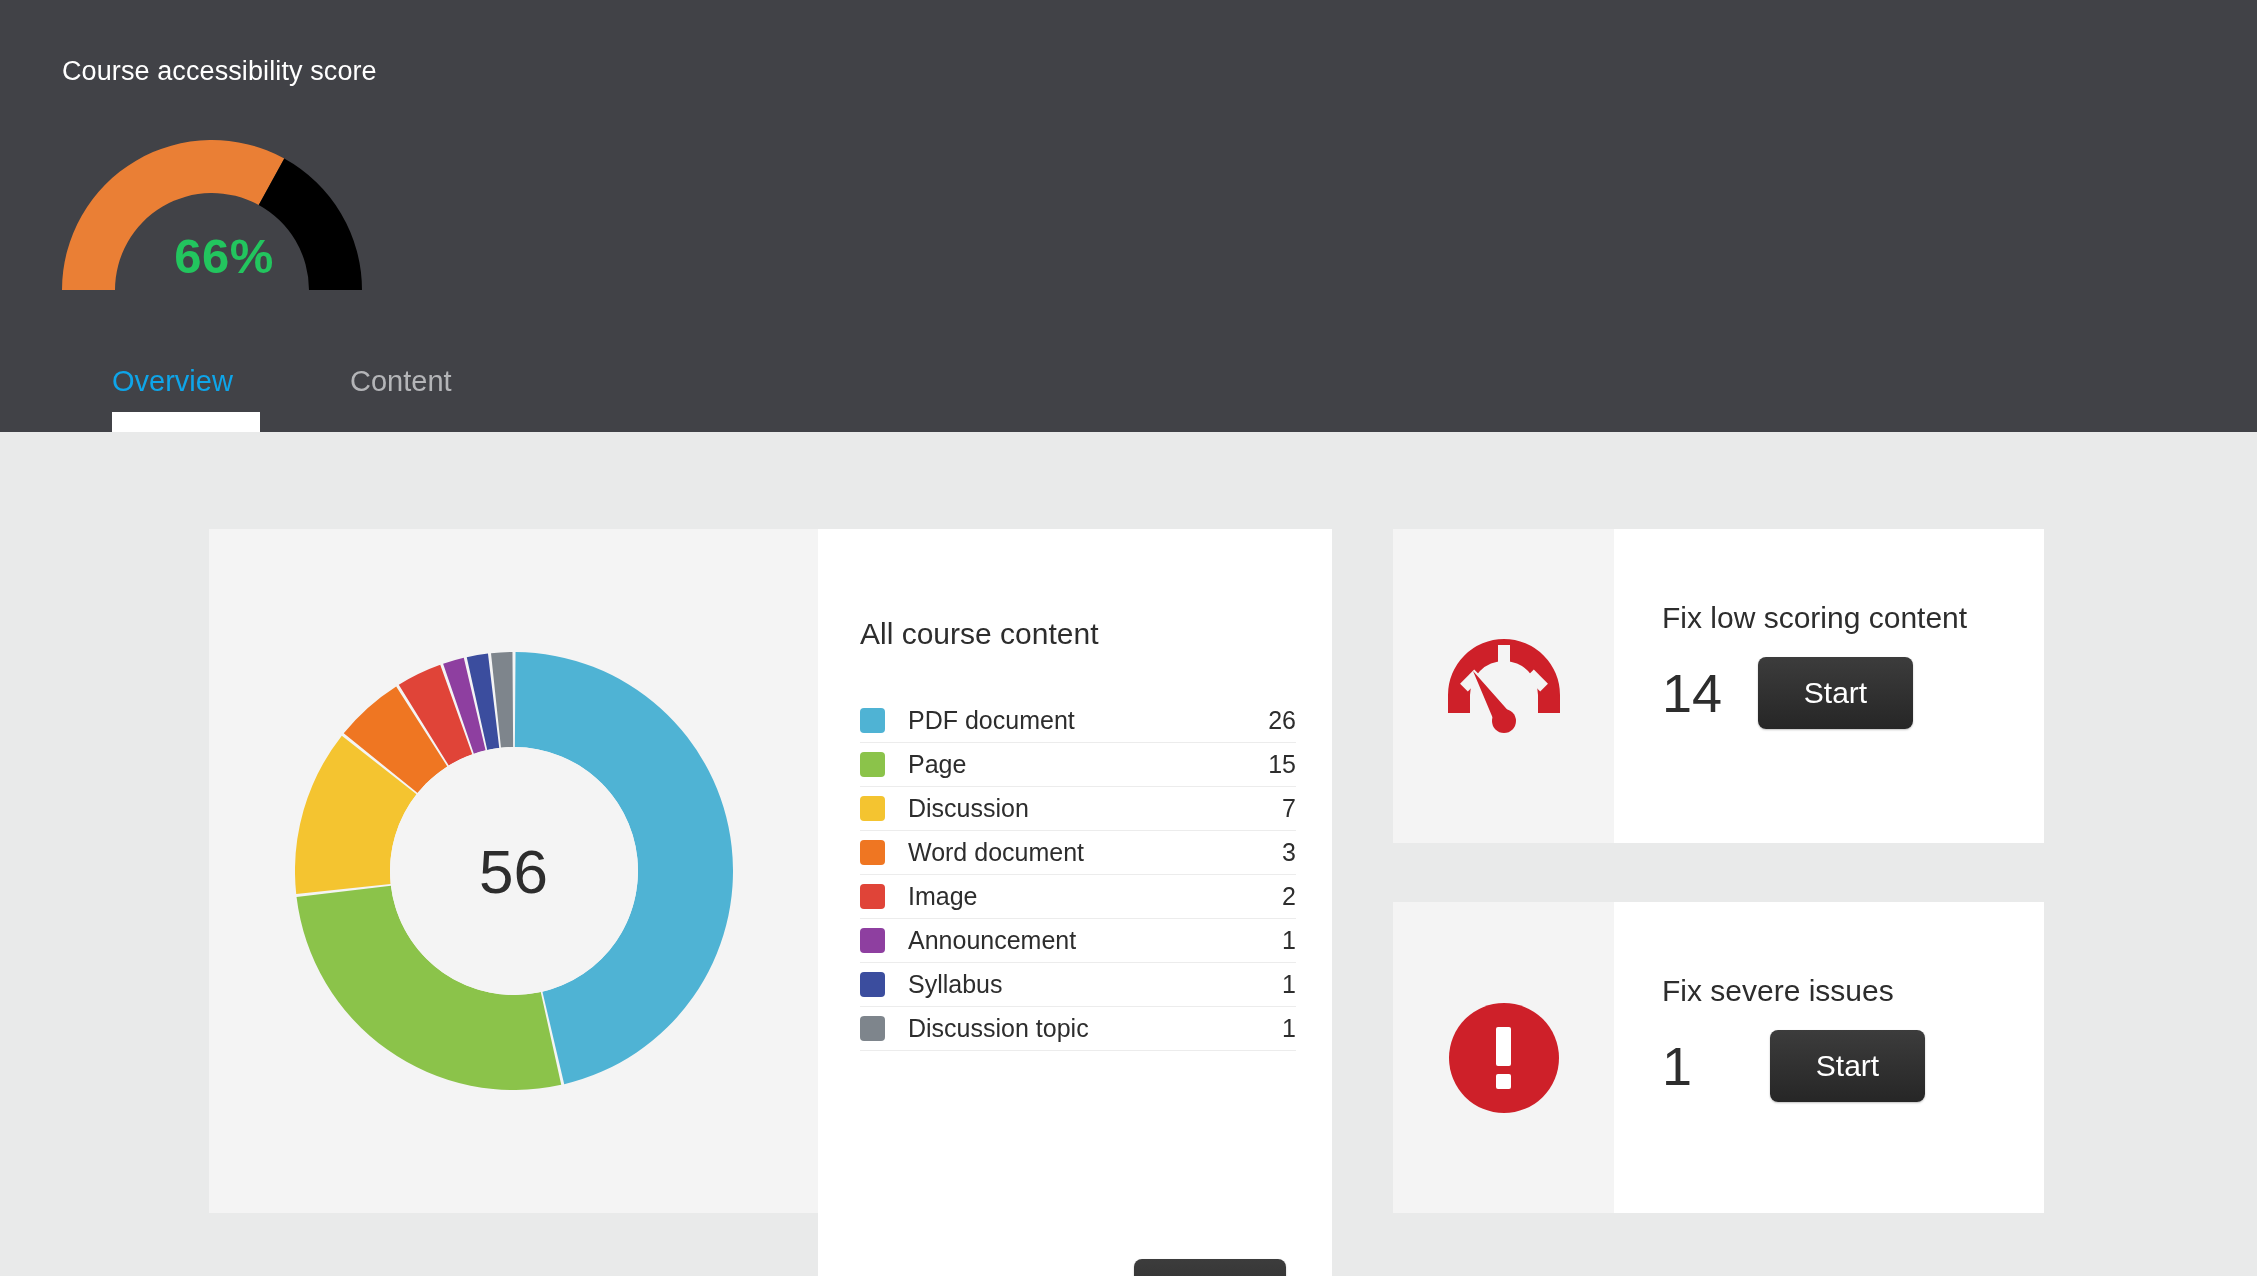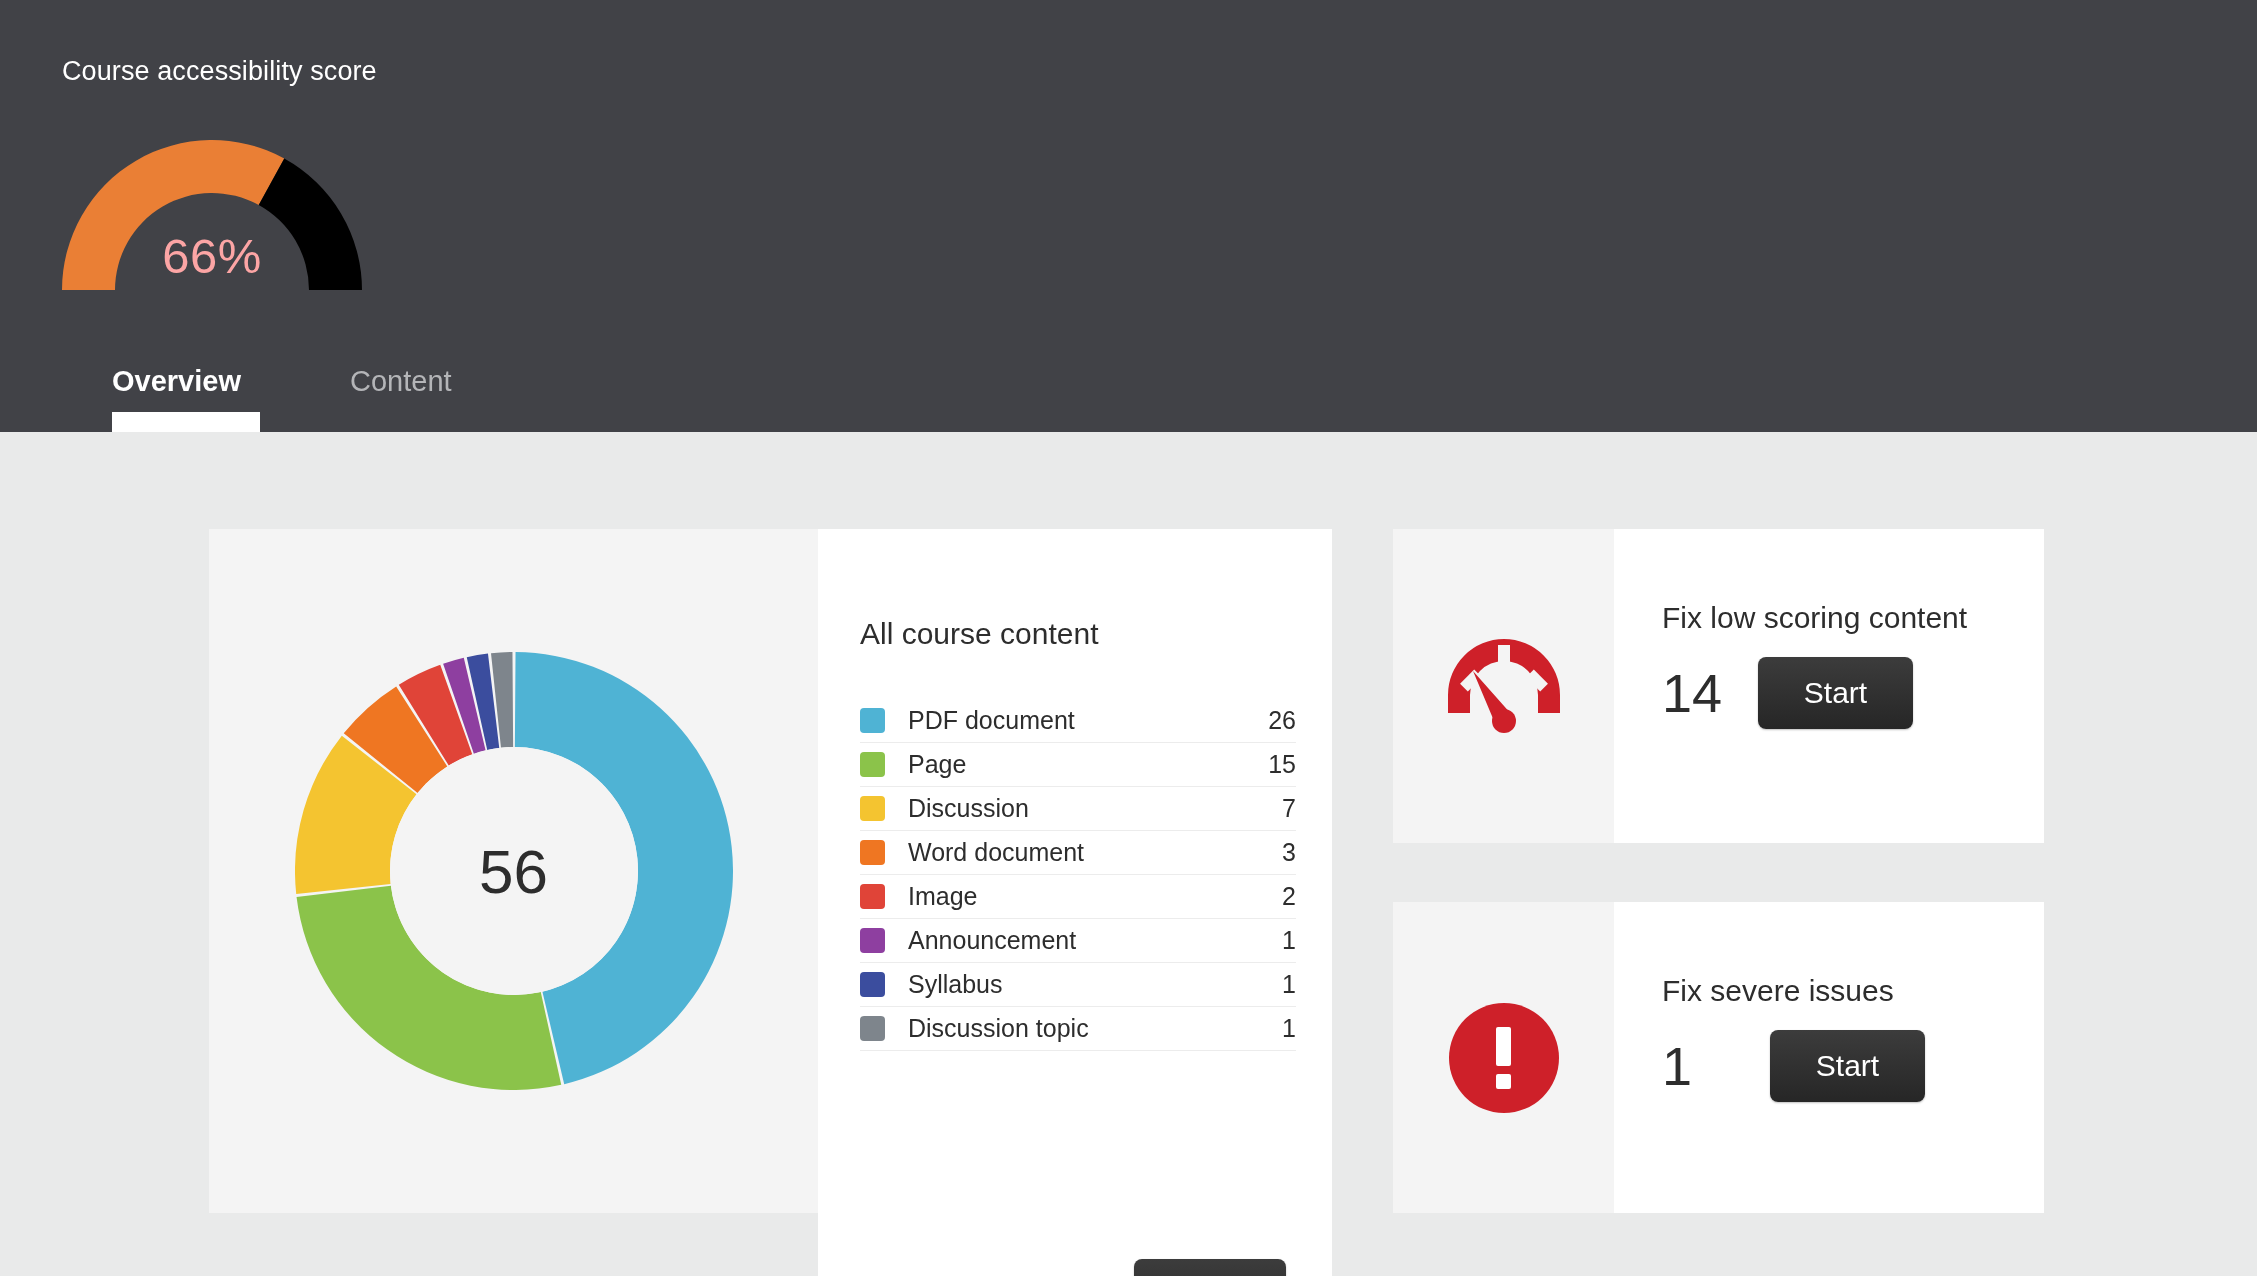--- a/index.html
+++ b/index.html
@@ -21,40 +21,40 @@
     position: absolute; left: 62px; top: 56px;
     font-size: 27px; color: #ffffff; letter-spacing: .1px;
     white-space: nowrap;
   }
   #gauge-wrap {
     position: absolute; left: 62px; top: 140px;
     width: 300px; height: 150px;
   }
   #gauge-wrap svg { display: block; }
   #gauge-label {
-    position: absolute; left: 0; top: 0;
+    position: absolute; left: 12px; top: 0;
     width: 300px; height: 150px;
     display: flex; align-items: flex-end; justify-content: center;
     padding-bottom: 6px;
-    font-size: 49px; color: #fca5a5; font-weight: 400;
+    font-size: 49px; color: #22c55e; font-weight: 700;
     letter-spacing: .5px;
   }
 
   
   #tabs {
     position: absolute; left: 112px; bottom: 0;
     height: 90px; display: flex; align-items: flex-start;
   }
   .tab {
     position: relative; height: 90px;
     padding: 23px 0 0 0;
     font-size: 29px;
     cursor: pointer;
   }
-  .tab.active { color: #ffffff; font-weight: bold; min-width: 148px; }
+  .tab.active { color: #0ea5e9; font-weight: normal; min-width: 148px; }
   .tab.inactive { color: #b4b5b8; margin-left: 90px; }
   .tab.active::after {
     content: ""; position: absolute;
     left: 0; bottom: 0; width: 148px; height: 20px;
     background: #ffffff;
   }
 
   
   #content-card {
     position: absolute; left: 209px; top: 529px;

